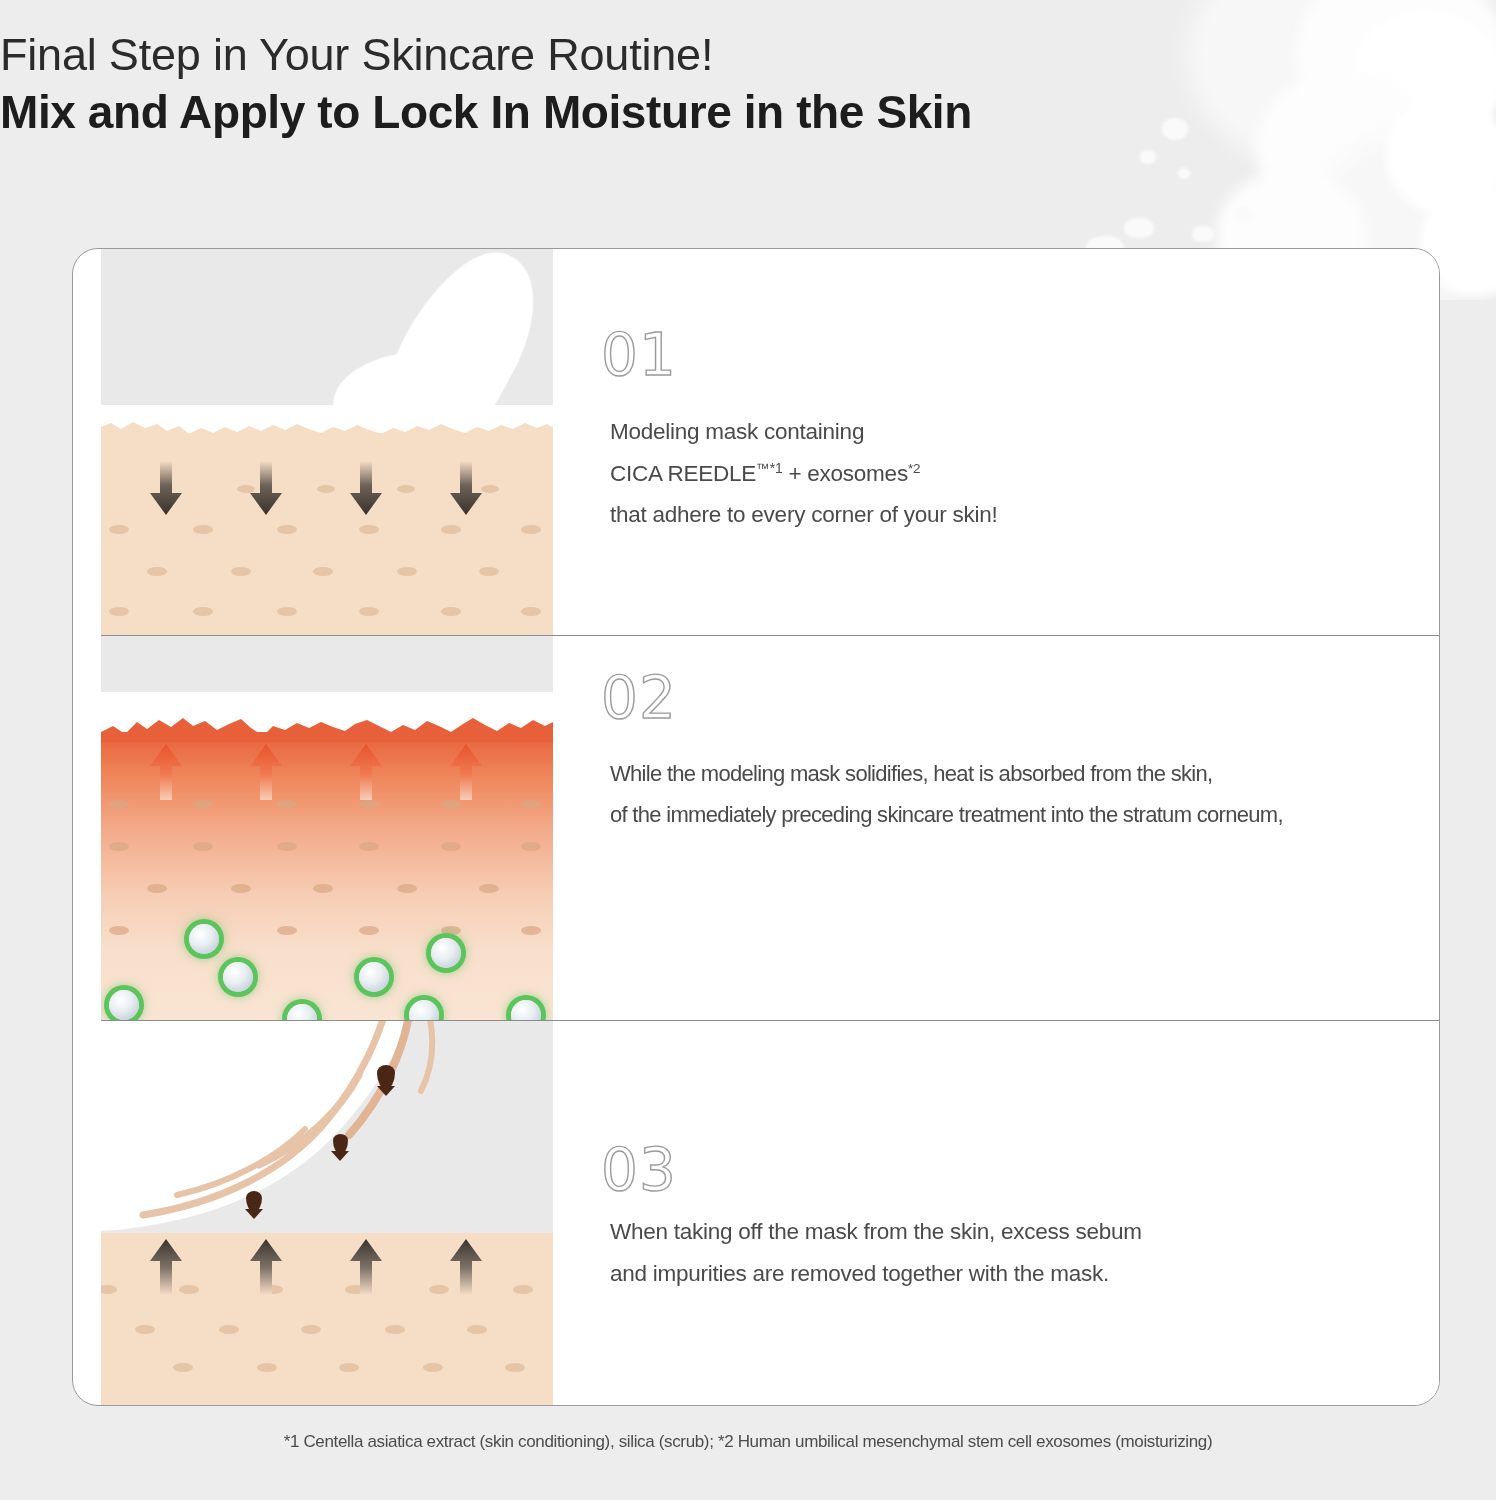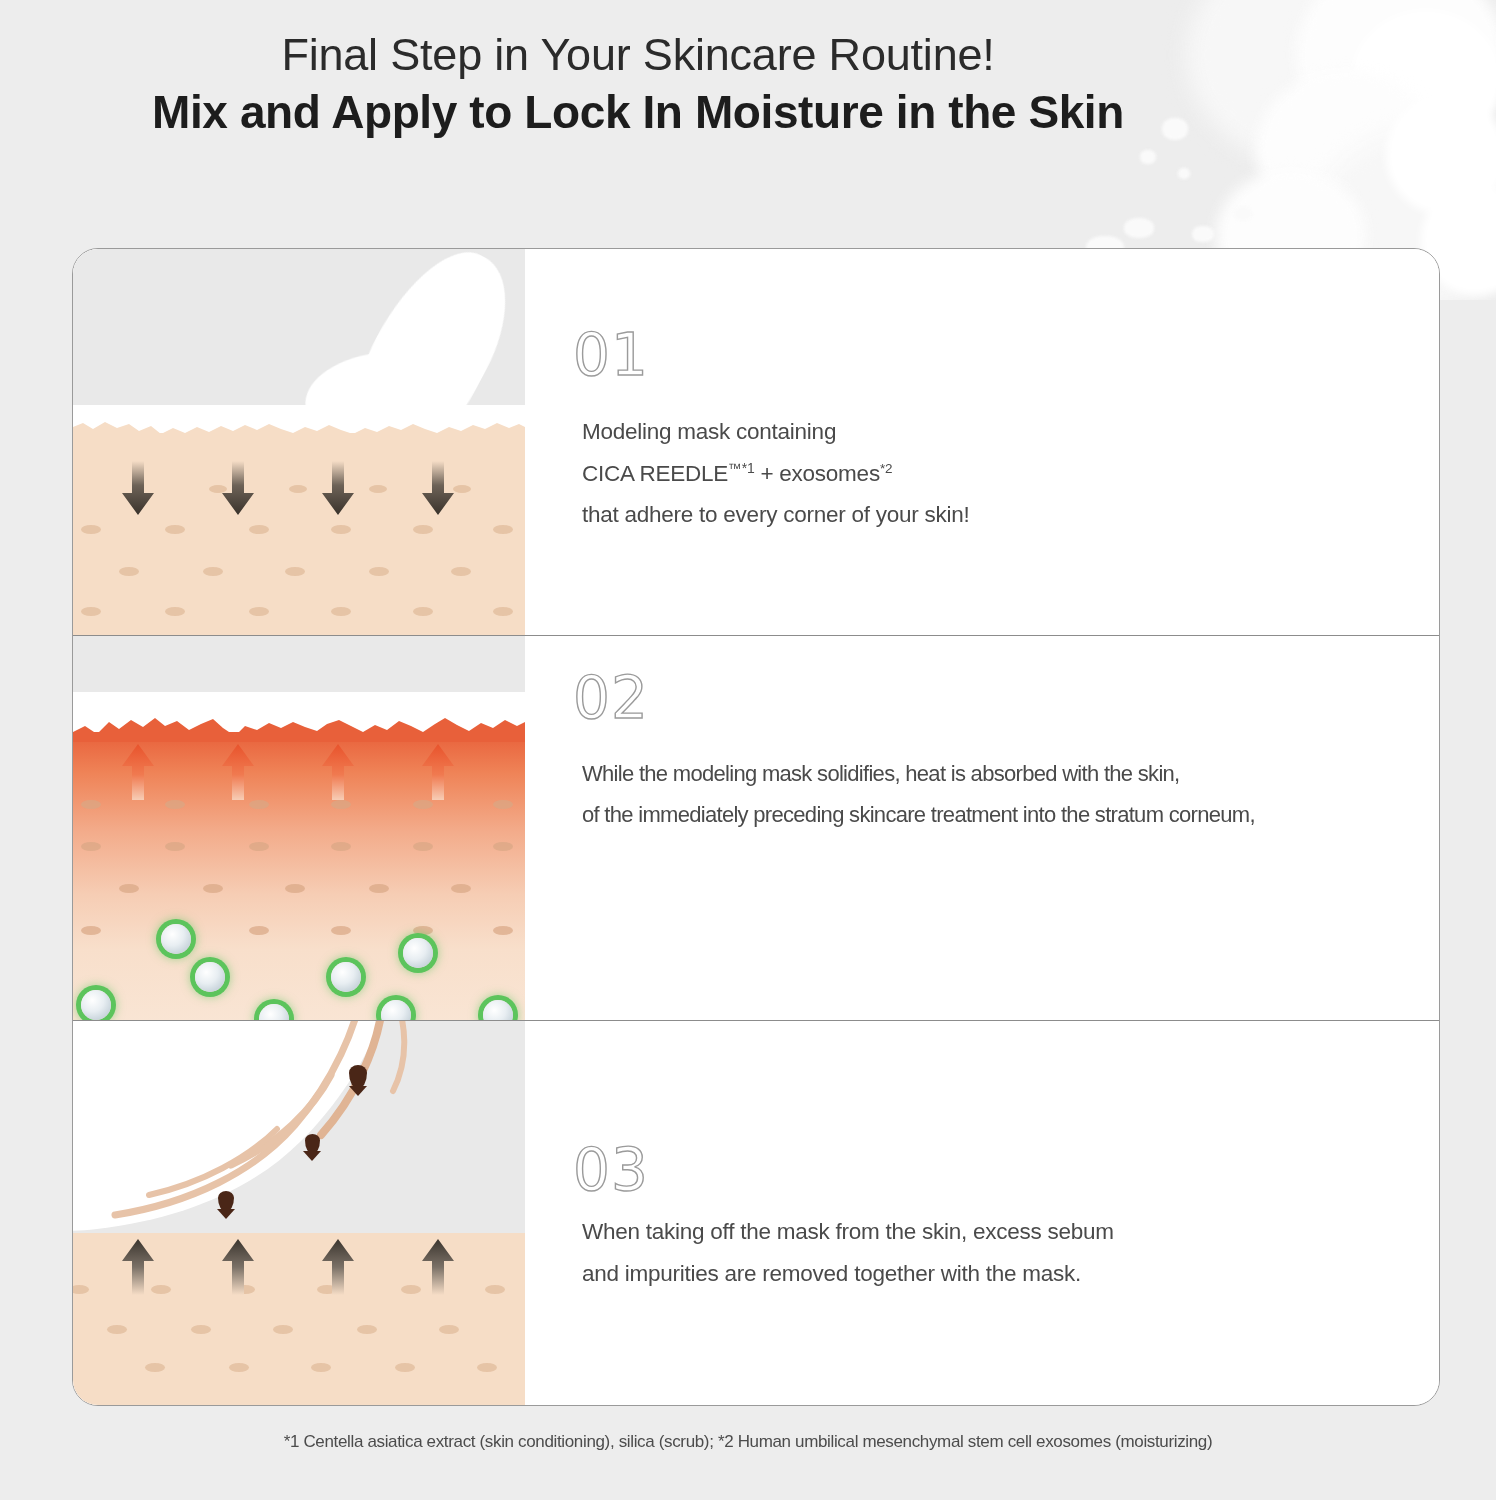--- a/index.html
+++ b/index.html
@@ -34,21 +34,20 @@
   .powder-wrap .blob.soft { background: #f7f7f7; filter: blur(11px); }
   .powder-wrap .blob.bright { background: #ffffff; filter: blur(4px); }
   .powder-wrap .spec { position:absolute; background:#fafafa; border-radius:45%; filter: blur(1.6px); }
 
   
   .headings {
     position: absolute;
     top: 28px;
     left: 0;
     width: 1276px;
-    text-align: center;
     z-index: 4;
   }
   .title-line1 {
     font-size: 45px;
     font-weight: 400;
     color: #2b2b2b;
     letter-spacing: -0.2px;
     line-height: 1.18;
     white-space: nowrap;
   }
@@ -67,20 +66,21 @@
     left: 72px;
     top: 248px;
     width: 1368px;
     height: 1158px;
     background: #ffffff;
     border: 1px solid #9a9a9a;
     border-radius: 26px;
     overflow: hidden;
     box-sizing: border-box;
     z-index: 3;
+    padding-left: 28px;
   }
   .step-row {
     position: relative;
     display: flex;
     width: 100%;
     box-sizing: border-box;
   }
   .step-row.r1 { height: 386px; }
   .step-row.r2 { height: 386px; border-top: 1px solid #8c8c8c; border-bottom: 1px solid #8c8c8c; }
   .step-row.r3 { height: 384px; }
@@ -366,21 +366,21 @@
         <div class="exo" style="left:258px;top:230px;"></div>
         <div class="exo" style="left:308px;top:268px;"></div>
         <div class="exo" style="left:330px;top:206px;"></div>
         <div class="exo" style="left:410px;top:268px;"></div>
       </div>
     </div>
 
     <div class="text-col">
       <div class="step-num">02</div>
       <div class="step-body wide">
-        <div>While the modeling mask solidifies, heat is absorbed with the skin,</div>
+        <div>While the modeling mask solidifies, heat is absorbed from the skin,</div>
         <div>of the immediately preceding skincare treatment into the stratum corneum,</div>
       </div>
     </div>
   </div>
 
   <div class="step-row r3">
     <div class="illus">
       <div class="sky" style="height:216px;"></div>
 
       <svg class="peel" style="left:-10px;top:-20px;width:470px;height:250px;" viewBox="0 0 470 250">

